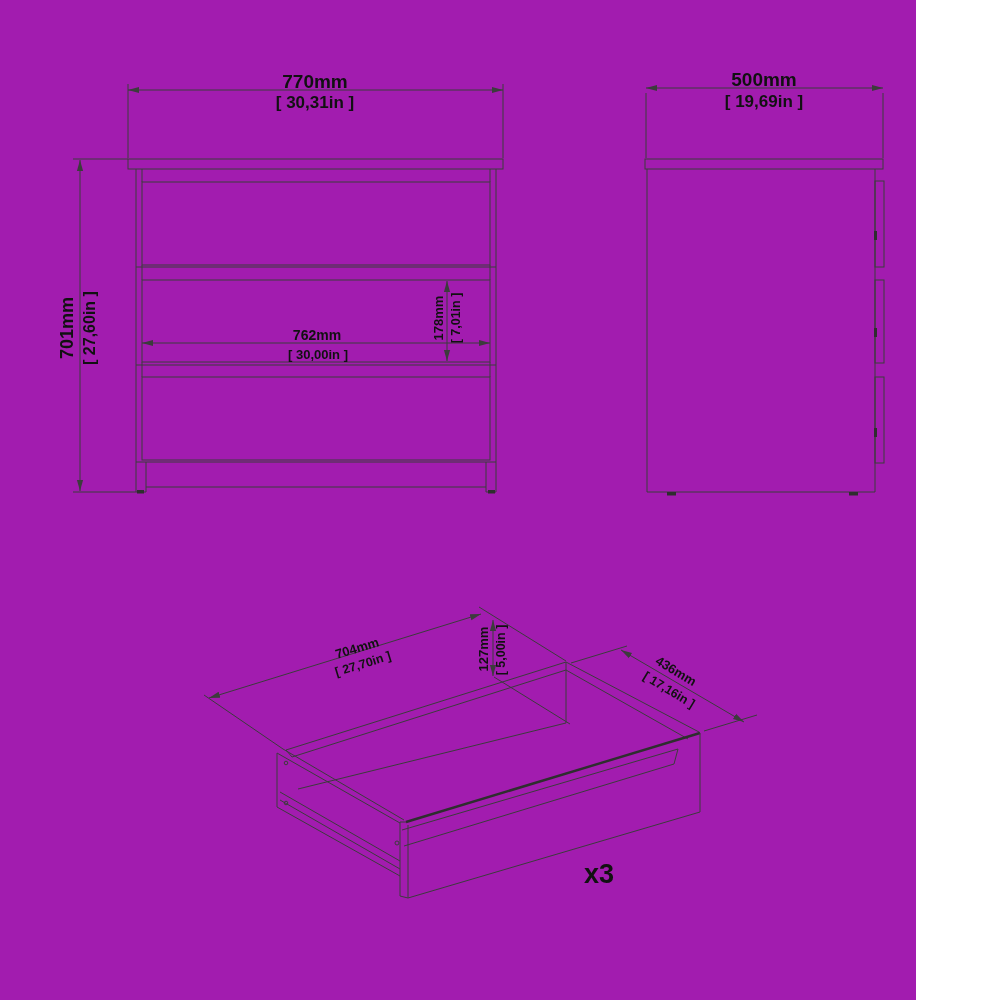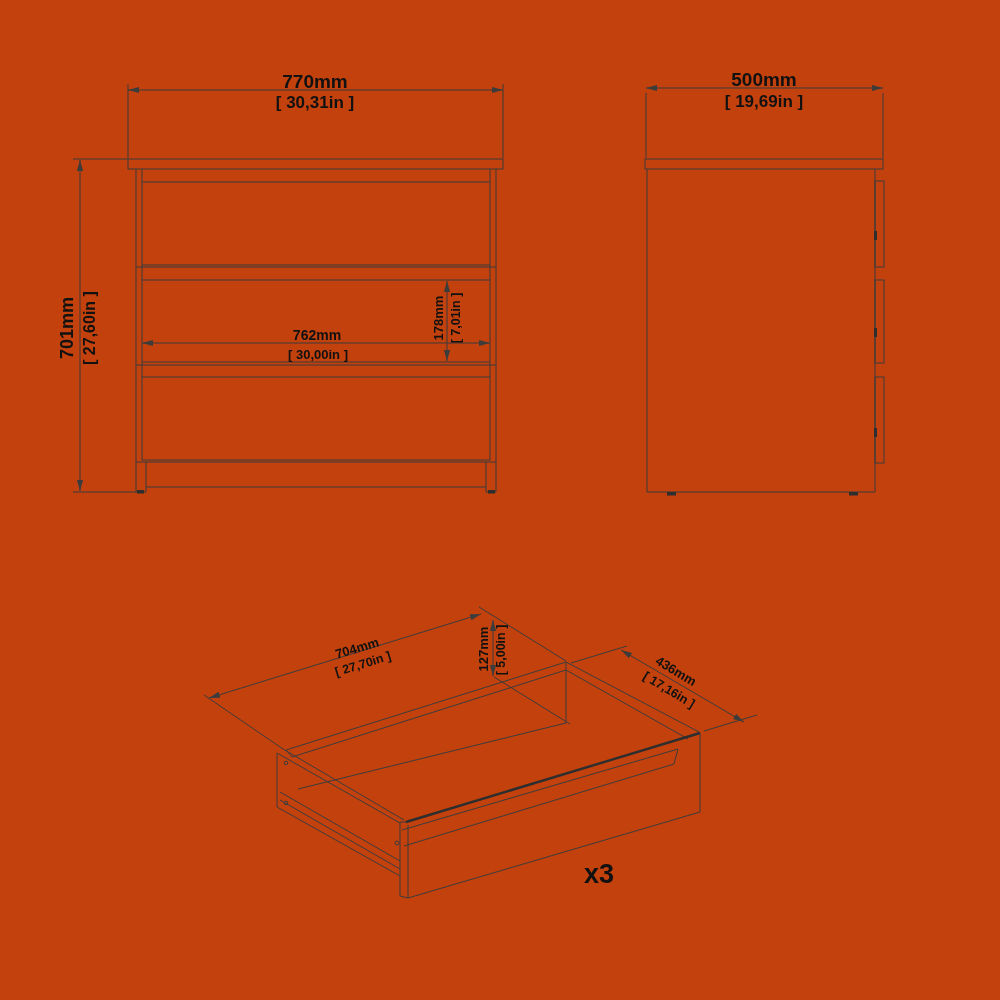--- a/index.html
+++ b/index.html
@@ -1,16 +1,16 @@
 <!DOCTYPE html>
 <html><head>
 <meta charset="utf-8">
 <style>
   html,body{margin:0;padding:0;background:#ffffff;}
-  .canvas{position:relative;width:1000px;height:1000px;background:#c2410c;overflow:hidden;
+  .canvas{position:relative;width:916px;height:1000px;background:#a21caf;overflow:hidden;
           font-family:"Liberation Sans", sans-serif;}
   svg{position:absolute;left:0;top:0;}
   .ln{stroke:#3c3c3c;stroke-width:1;fill:none;}
   .thk{stroke:#2e2e2e;stroke-width:2.4;fill:none;}
   .dim{stroke:#3c3c3c;stroke-width:1;fill:none;}
   .fillmark{fill:#2e2e2e;stroke:none;}
   .scr{stroke:#3c3c3c;stroke-width:1;fill:none;}
   text{fill:#111111;font-family:"Liberation Sans", sans-serif;font-weight:bold;
        text-anchor:middle;dominant-baseline:central;}
   .t19{font-size:19px;}

